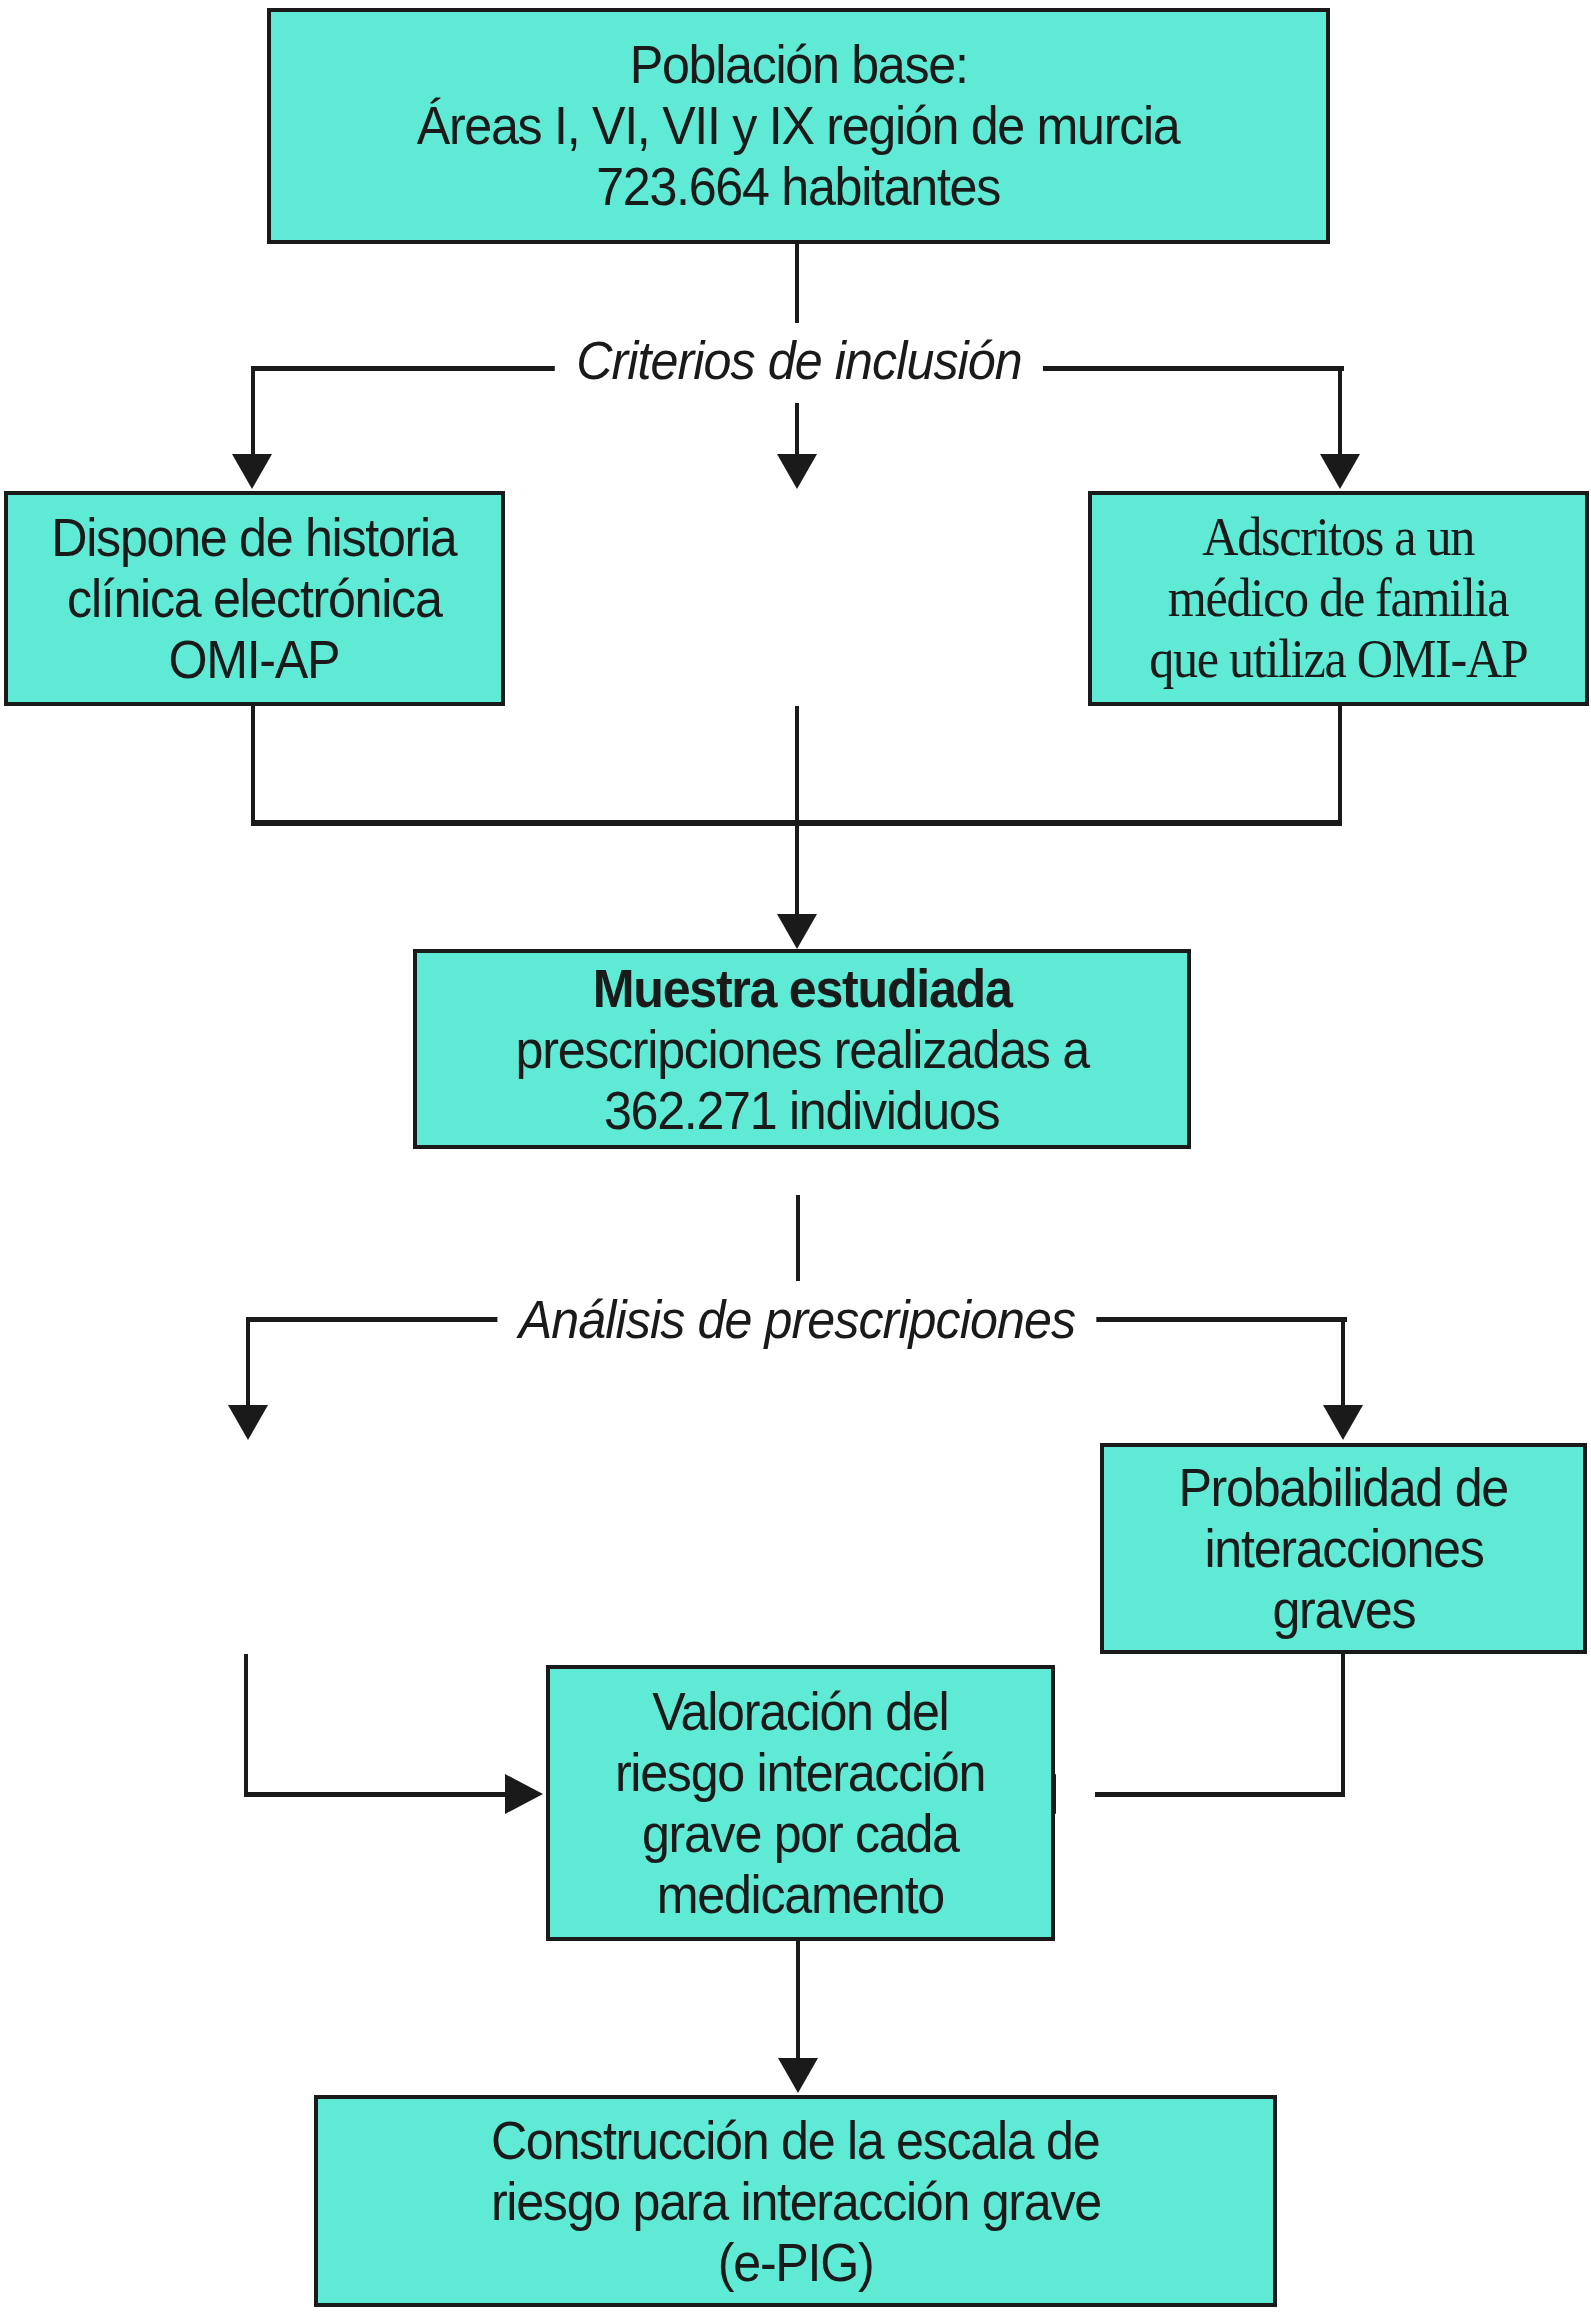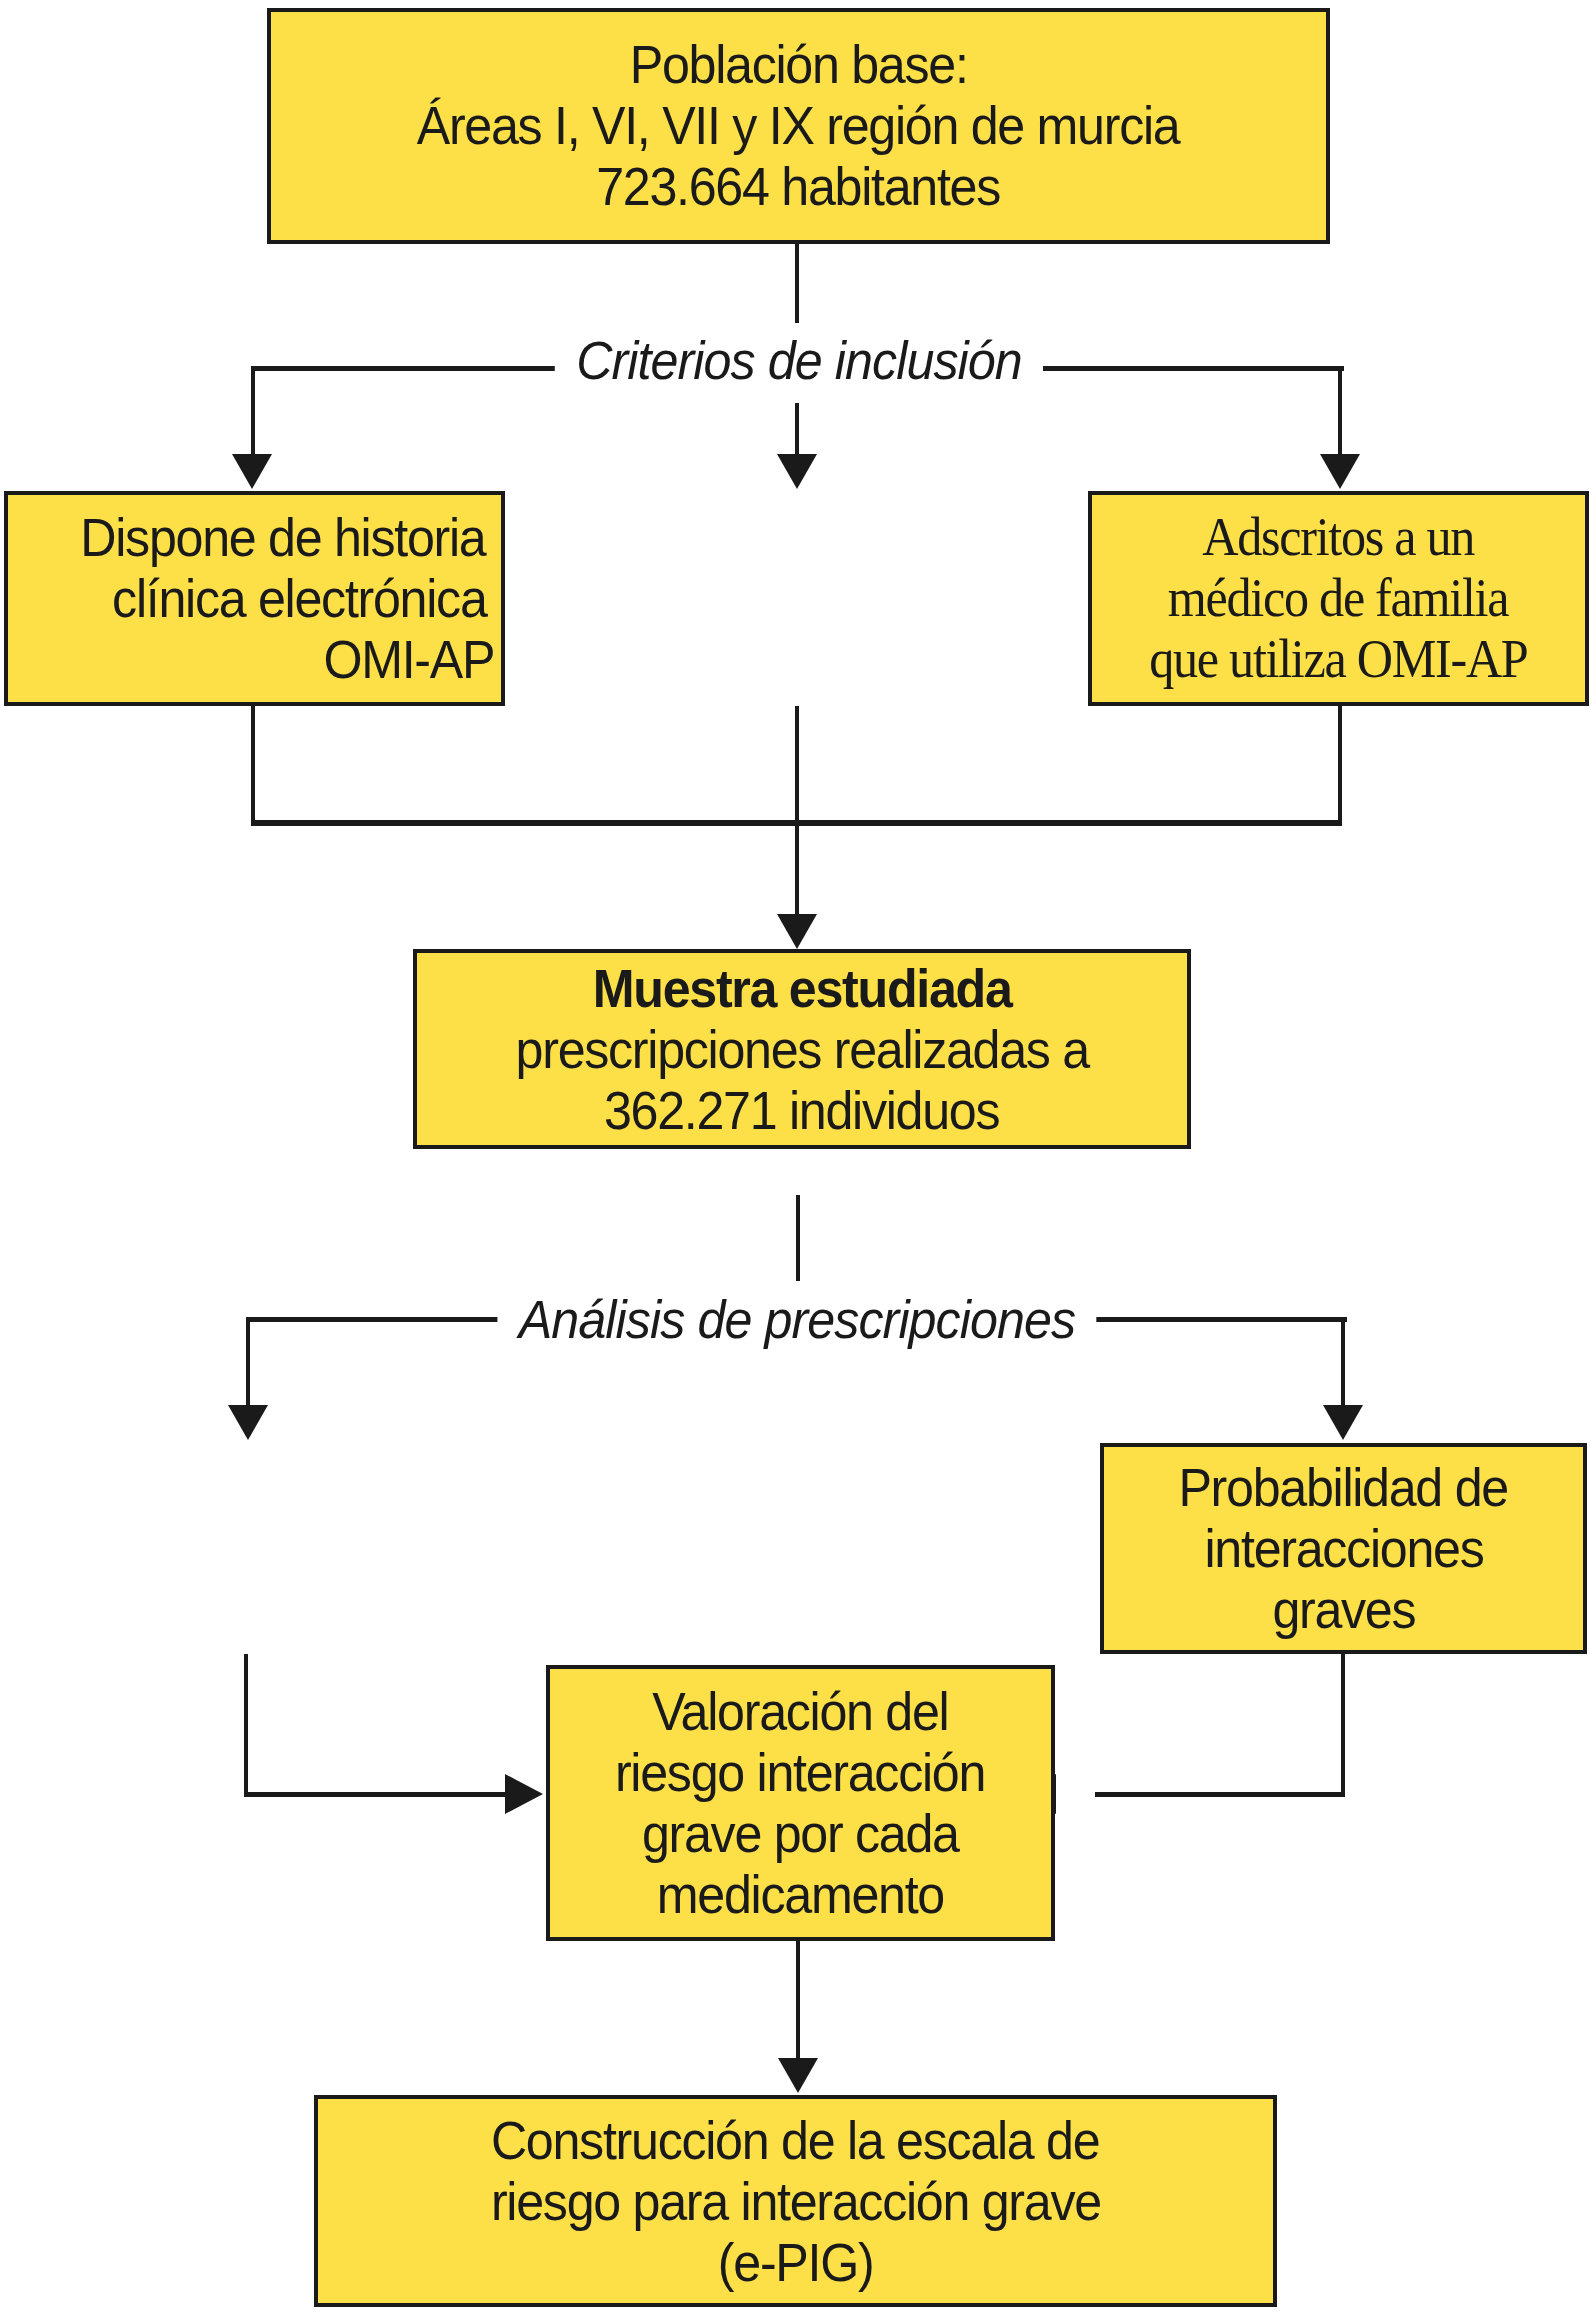--- a/index.html
+++ b/index.html
@@ -9,21 +9,21 @@
     width:1592px;height:2315px;
     background:#ffffff;
     font-family:"Liberation Sans", sans-serif;
     color:#1a1a1a;
     overflow:hidden;
   }
   .node{
     position:absolute;
     box-sizing:border-box;
     border:4.8px solid #1a1a1a;
-    background:#fde047;
+    background:#5eead4;
     display:flex;
     flex-direction:column;
     justify-content:center;
     align-items:center;
     text-align:center;
     z-index:2;
   }
   .ln{
     display:block;
     font-size:54px;
@@ -102,21 +102,21 @@
   <div class="flow-label" style="left:797px;top:1289px;">
     <span>Análisis de prescripciones</span>
   </div>
 
   <div class="node" style="left:267px;top:7.7px;width:1063px;height:236px;">
     <span class="ln">Población base:</span>
     <span class="ln">Áreas I, VI, VII y IX región de murcia</span>
     <span class="ln">723.664 habitantes</span>
   </div>
 
-  <div class="node" style="left:3.8px;top:491px;width:501px;height:215px;align-items:flex-end;">
+  <div class="node" style="left:3.8px;top:491px;width:501px;height:215px;">
     <span class="ln">Dispone de historia</span>
     <span class="ln">clínica electrónica</span>
     <span class="ln">OMI-AP</span>
   </div>
 
 
   <div class="node" style="left:1088px;top:491px;width:501px;height:215px;font-family:Liberation Serif, serif;">
     <span class="ln">Adscritos a un</span>
     <span class="ln">médico de familia</span>
     <span class="ln">que utiliza OMI-AP</span>

